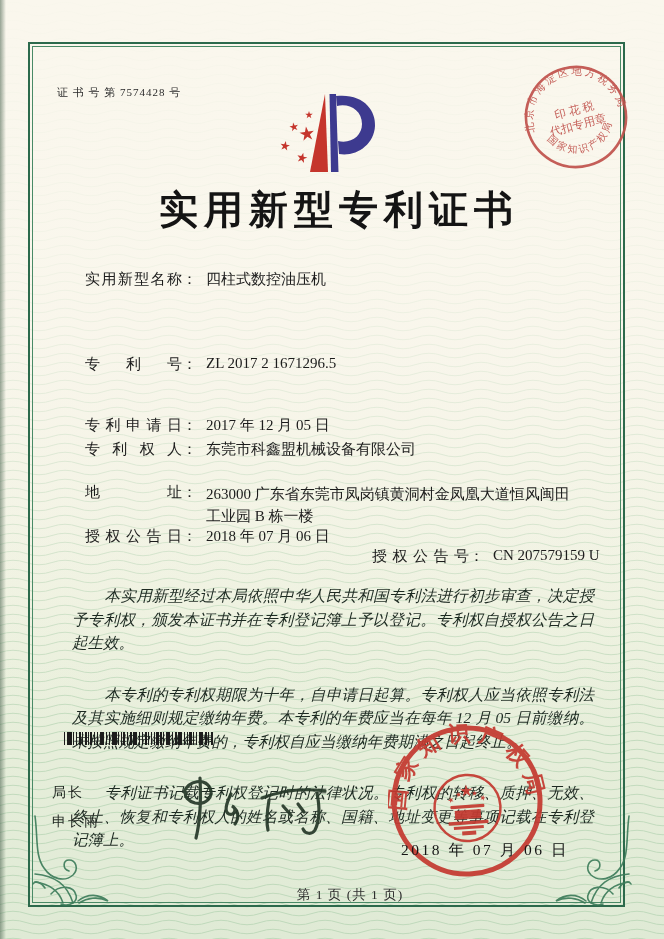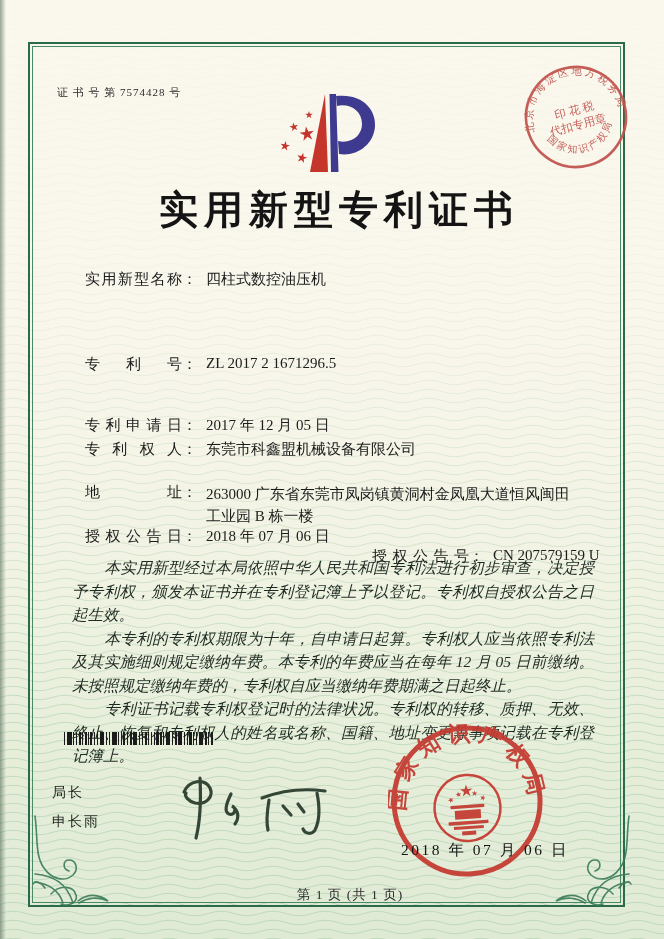--- a/index.html
+++ b/index.html
@@ -50,21 +50,21 @@
   .fval .vline{ display:block; line-height:22px; }
   .frow.r1{ top:270px; } .frow.r2{ top:313px; } .frow.r3{ top:355px; }
   .frow.r4{ top:409px;margin-top:7px; } .frow.r5{ top:440px; } .frow.r6{ top:483px; }
   .frow.r7{ top:527px; } .frow.r7b{ top:547px; left:372px; }
 
   .body-text{
     position:absolute; left:72px; top:556px; width:522px; z-index:3;
     font-size:15.5px; line-height:23.5px; color:#1d2a22;
     font-style:italic; text-align:justify;
   }
-  .body-text p{ text-indent:2.1em; }
+  .body-text p{ text-indent:2.1em;margin-top:28px; }
 
   .barcode{
     position:absolute; left:64px; top:732px; width:150px; height:13px; z-index:3;
     background:
       repeating-linear-gradient(90deg,#1c1c1c 0 1.5px,transparent 1.5px 3px),
       repeating-linear-gradient(90deg,#1c1c1c 0 1px,transparent 1px 7.5px),
       repeating-linear-gradient(90deg,transparent 0 4px,#1c1c1c 4px 6.5px,transparent 6.5px 11px);
   }
 
   .director{ position:absolute; left:52px; z-index:3; font-size:14px; color:#1e241f;

